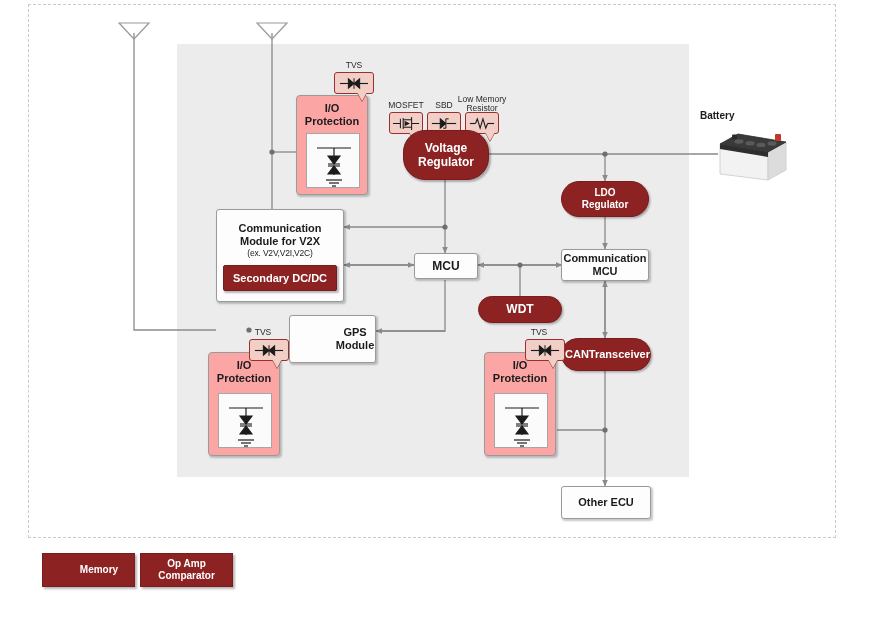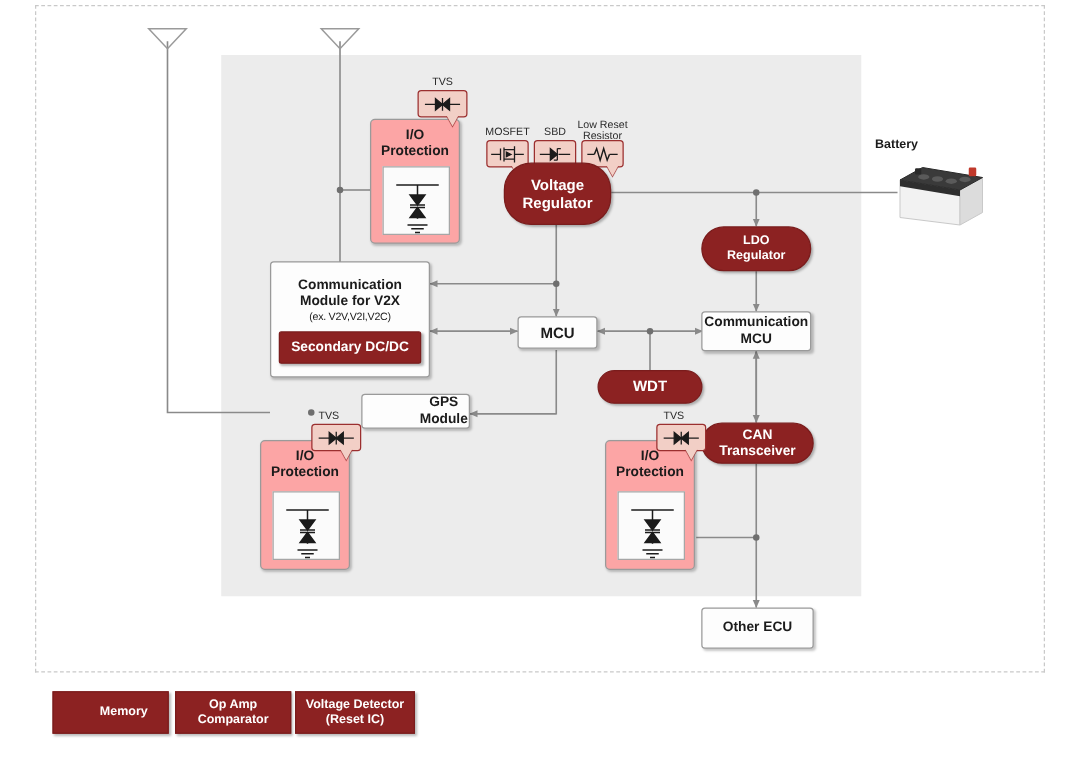--- a/index.html
+++ b/index.html
@@ -310,56 +310,56 @@
   <div class="callout" style="left:465px; top:112px; width:34px; height:22px;">
     <svg viewBox="0 0 30 16" width="28" height="15">
       <g stroke="#1b1b1b" stroke-width="1.2" fill="none">
         <line x1="2" y1="8" x2="8" y2="8"></line>
         <polyline points="8,8 10,3 13,13 16,3 19,13 21,8"></polyline>
         <line x1="21" y1="8" x2="28" y2="8"></line>
       </g>
     </svg>
   </div>
   <div class="callout-label" style="left:452px; top:95px; width:60px;">
-    <span>Low Reset</span><br>
+    <span>Low Memory</span><br>
     <span>Resistor</span>
   </div>
 
   <div class="box box-red" style="left:403px; top:130px; width:86px; height:50px; font-size:12px; flex-direction:column;">
     <span>Voltage</span>
     <span>Regulator</span>
   </div>
 
   <div class="box box-white" style="left:216px; top:209px; width:128px; height:93px; font-size:11px; flex-direction:column; justify-content:flex-start; padding-top:12px;">
     <span>Communication</span>
     <span>Module for V2X</span>
     <span class="sub-note">(ex. V2V,V2I,V2C)</span>
   </div>
   <div class="box box-red" style="left:223px; top:265px; width:114px; height:26px; font-size:11px; border-radius:2px;">Secondary DC/DC</div>
 
-  <div class="box box-white" style="left:289px; top:315px; width:87px; height:28px; font-size:11px; flex-direction:column;padding-left:45px;">
+  <div class="box box-white" style="left:289px; top:315px; width:87px; height:48px; font-size:11px; flex-direction:column;padding-left:45px;">
     <span>GPS</span>
     <span>Module</span>
   </div>
 
   <div class="box box-white" style="left:414px; top:253px; width:64px; height:26px; font-size:12px;">MCU</div>
 
   <div class="box box-red" style="left:478px; top:296px; width:84px; height:27px; font-size:12px;">WDT</div>
 
   <div class="box box-red" style="left:561px; top:181px; width:88px; height:36px; font-size:10px; flex-direction:column;">
     <span>LDO</span>
     <span>Regulator</span>
   </div>
 
   <div class="box box-white" style="left:561px; top:249px; width:88px; height:32px; font-size:11px; flex-direction:column;">
     <span>Communication</span>
     <span>MCU</span>
   </div>
 
-  <div class="box box-red" style="left:561px; top:338px; width:90px; height:33px; font-size:11px; flex-direction:column;">
+  <div class="box box-red" style="left:561px; top:338px; width:90px; height:33px; font-size:11px; justify-content:flex-end;">
     <span>CAN</span>
     <span>Transceiver</span>
   </div>
 
   <div class="box box-white" style="left:561px; top:486px; width:90px; height:33px; font-size:11px;">Other ECU</div>
 
   <div class="io-shell" style="left:208px; top:352px; width:72px; height:104px;">
     <div class="io-title">
       <span>I/O</span><br>
       <span>Protection</span>
@@ -460,18 +460,14 @@
     <rect x="20" y="12.5" width="5" height="5" rx="1" fill="#2a2a2a"></rect>
   </svg>
 
   <div class="legend-item" style="left:42px; top:553px; width:93px; height:34px;padding-left:21px;">Memory</div>
 
   <div class="legend-item" style="left:140px; top:553px; width:93px; height:34px; flex-direction:column;">
     <span>Op Amp</span>
     <span>Comparator</span>
   </div>
 
-  <div class="legend-item" style="left:236px; top:553px; width:96px; height:34px; flex-direction:column;">
-    <span>Voltage Detector</span>
-    <span>(Reset IC)</span>
-  </div>
 
 </div>
 
 </body></html>

